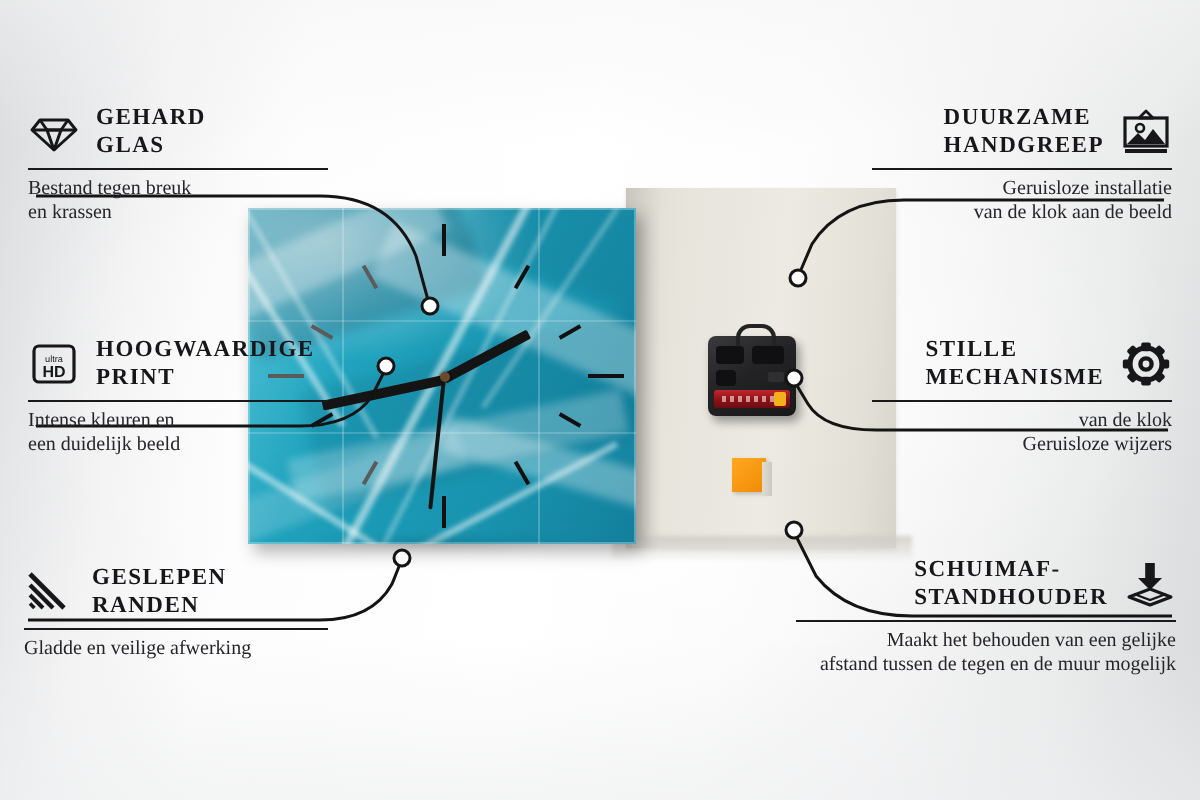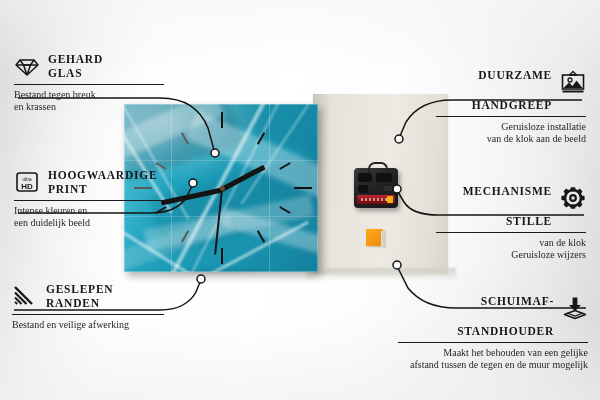--- a/index.html
+++ b/index.html
@@ -115,21 +115,21 @@
   #lines{position:absolute;inset:0;pointer-events:none;}
   .co{position:absolute;}
   .co-head{display:flex;align-items:center;gap:8px;}
   .co-l .co-head{flex-direction:row;justify-content:flex-start;}
   .co-r .co-head{flex-direction:row-reverse;justify-content:flex-start;}
   .co-title{
     font-family:"Liberation Serif", serif;
     font-weight:700;font-size:11.5px;letter-spacing:.75px;color:#17171a;
     line-height:14px;text-transform:uppercase;
   }
-  .co-r .co-title{text-align:right;margin-top:16px;}
+  .co-r .co-title{}
   .co-rule{height:1px;background:#1a1a1c;margin-top:4px;}
   .co-desc{
     font-family:"Liberation Serif", serif;
     font-size:10px;line-height:11.5px;color:#26262a;margin-top:4px;
   }
   .co-r .co-desc{text-align:right;}
   .ic{width:26px;height:24px;flex:0 0 26px;display:block;}
 </style>
 </head>
 <body>
@@ -280,21 +280,21 @@
           <path d="M3 17.8 L5.2 20" stroke-width="1.8"></path>
         </svg>
       </span>
       <div>
         <div class="co-title">GESLEPEN</div>
         <div class="co-title">RANDEN</div>
       </div>
     </div>
     <div class="co-rule"></div>
     <div class="co-desc">
-      <div>Bestand en veilige afwerking</div>
+      <div>Gladde en veilige afwerking</div>
     </div>
   </div>
 
   <div class="co co-r" style="left:436px;top:52px;width:150px;">
     <div class="co-head">
       <span class="ic">
         <svg viewBox="0 0 26 24" width="26" height="24">
           <path d="M13 1.5 L16.5 5 H9.5 Z" fill="none" stroke="#17171a" stroke-width="1.4" stroke-linejoin="round"></path>
           <rect x="2.5" y="5" width="21" height="14" fill="none" stroke="#17171a" stroke-width="1.6"></rect>
           <circle cx="10" cy="10" r="2" fill="none" stroke="#17171a" stroke-width="1.3"></circle>
@@ -326,22 +326,22 @@
             <rect x="4" y="3.4" width="4.6" height="4.2" rx="1" transform="rotate(-45 6.3 5.5)"></rect>
             <rect x="17.4" y="3.4" width="4.6" height="4.2" rx="1" transform="rotate(45 19.7 5.5)"></rect>
             <rect x="4" y="16.4" width="4.6" height="4.2" rx="1" transform="rotate(45 6.3 18.5)"></rect>
             <rect x="17.4" y="16.4" width="4.6" height="4.2" rx="1" transform="rotate(-45 19.7 18.5)"></rect>
           </g>
           <circle cx="13" cy="12" r="8" fill="none" stroke="#17171a" stroke-width="2.6"></circle>
           <circle cx="13" cy="12" r="2.8" fill="none" stroke="#17171a" stroke-width="2.2"></circle>
         </svg>
       </span>
       <div>
+        <div class="co-title">STILLE</div>
         <div class="co-title">MECHANISME</div>
-        <div class="co-title">STILLE</div>
       </div>
     </div>
     <div class="co-rule"></div>
     <div class="co-desc">
       <div>van de klok</div>
       <div>Geruisloze wijzers</div>
     </div>
   </div>
 
   <div class="co co-r" style="left:398px;top:278px;width:190px;">

